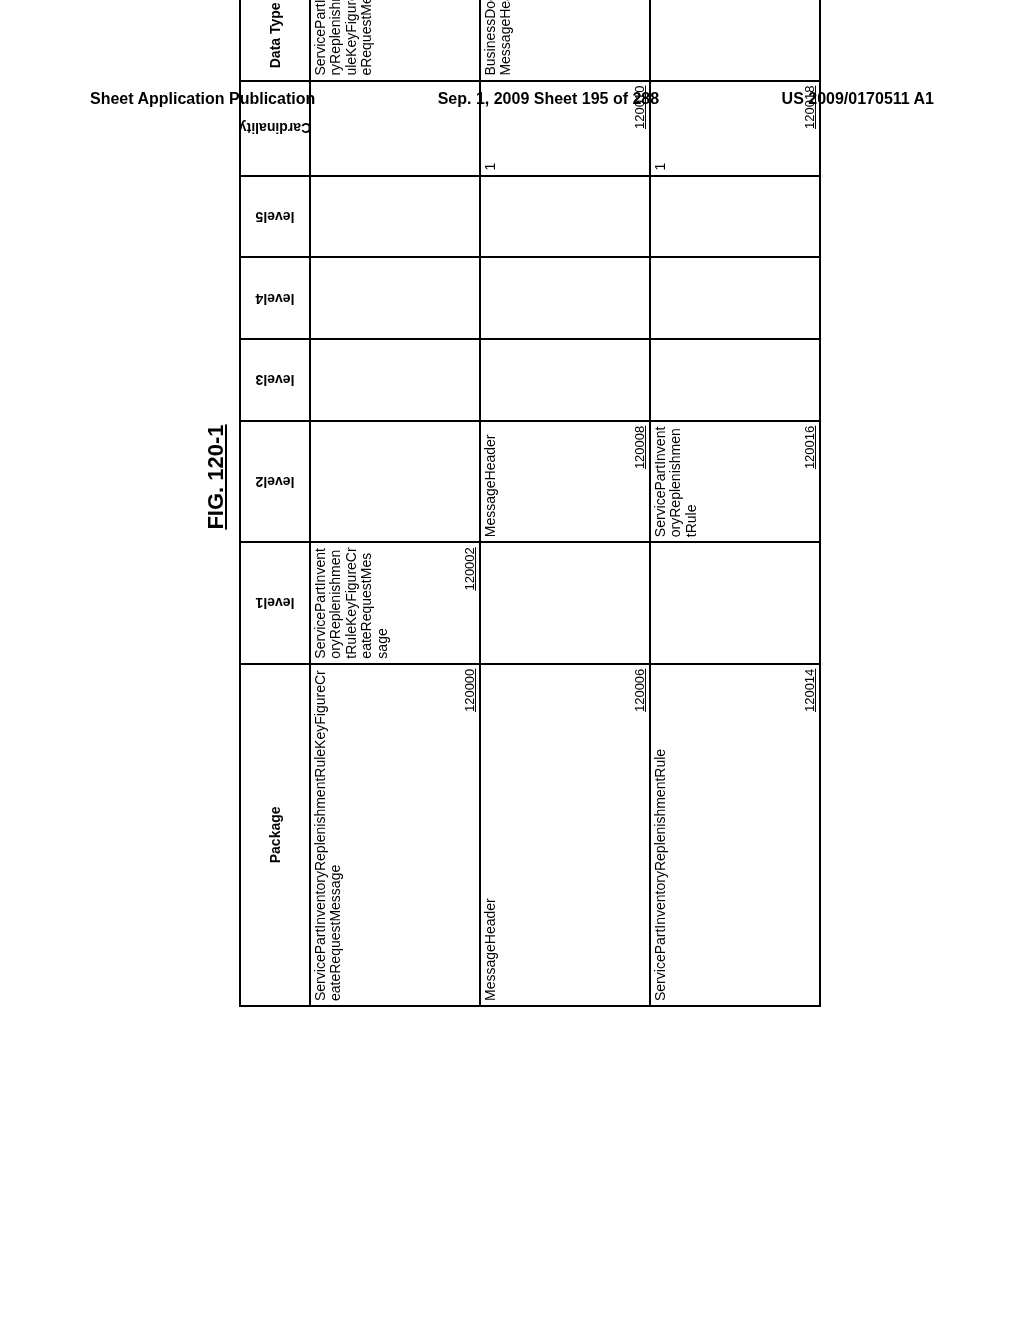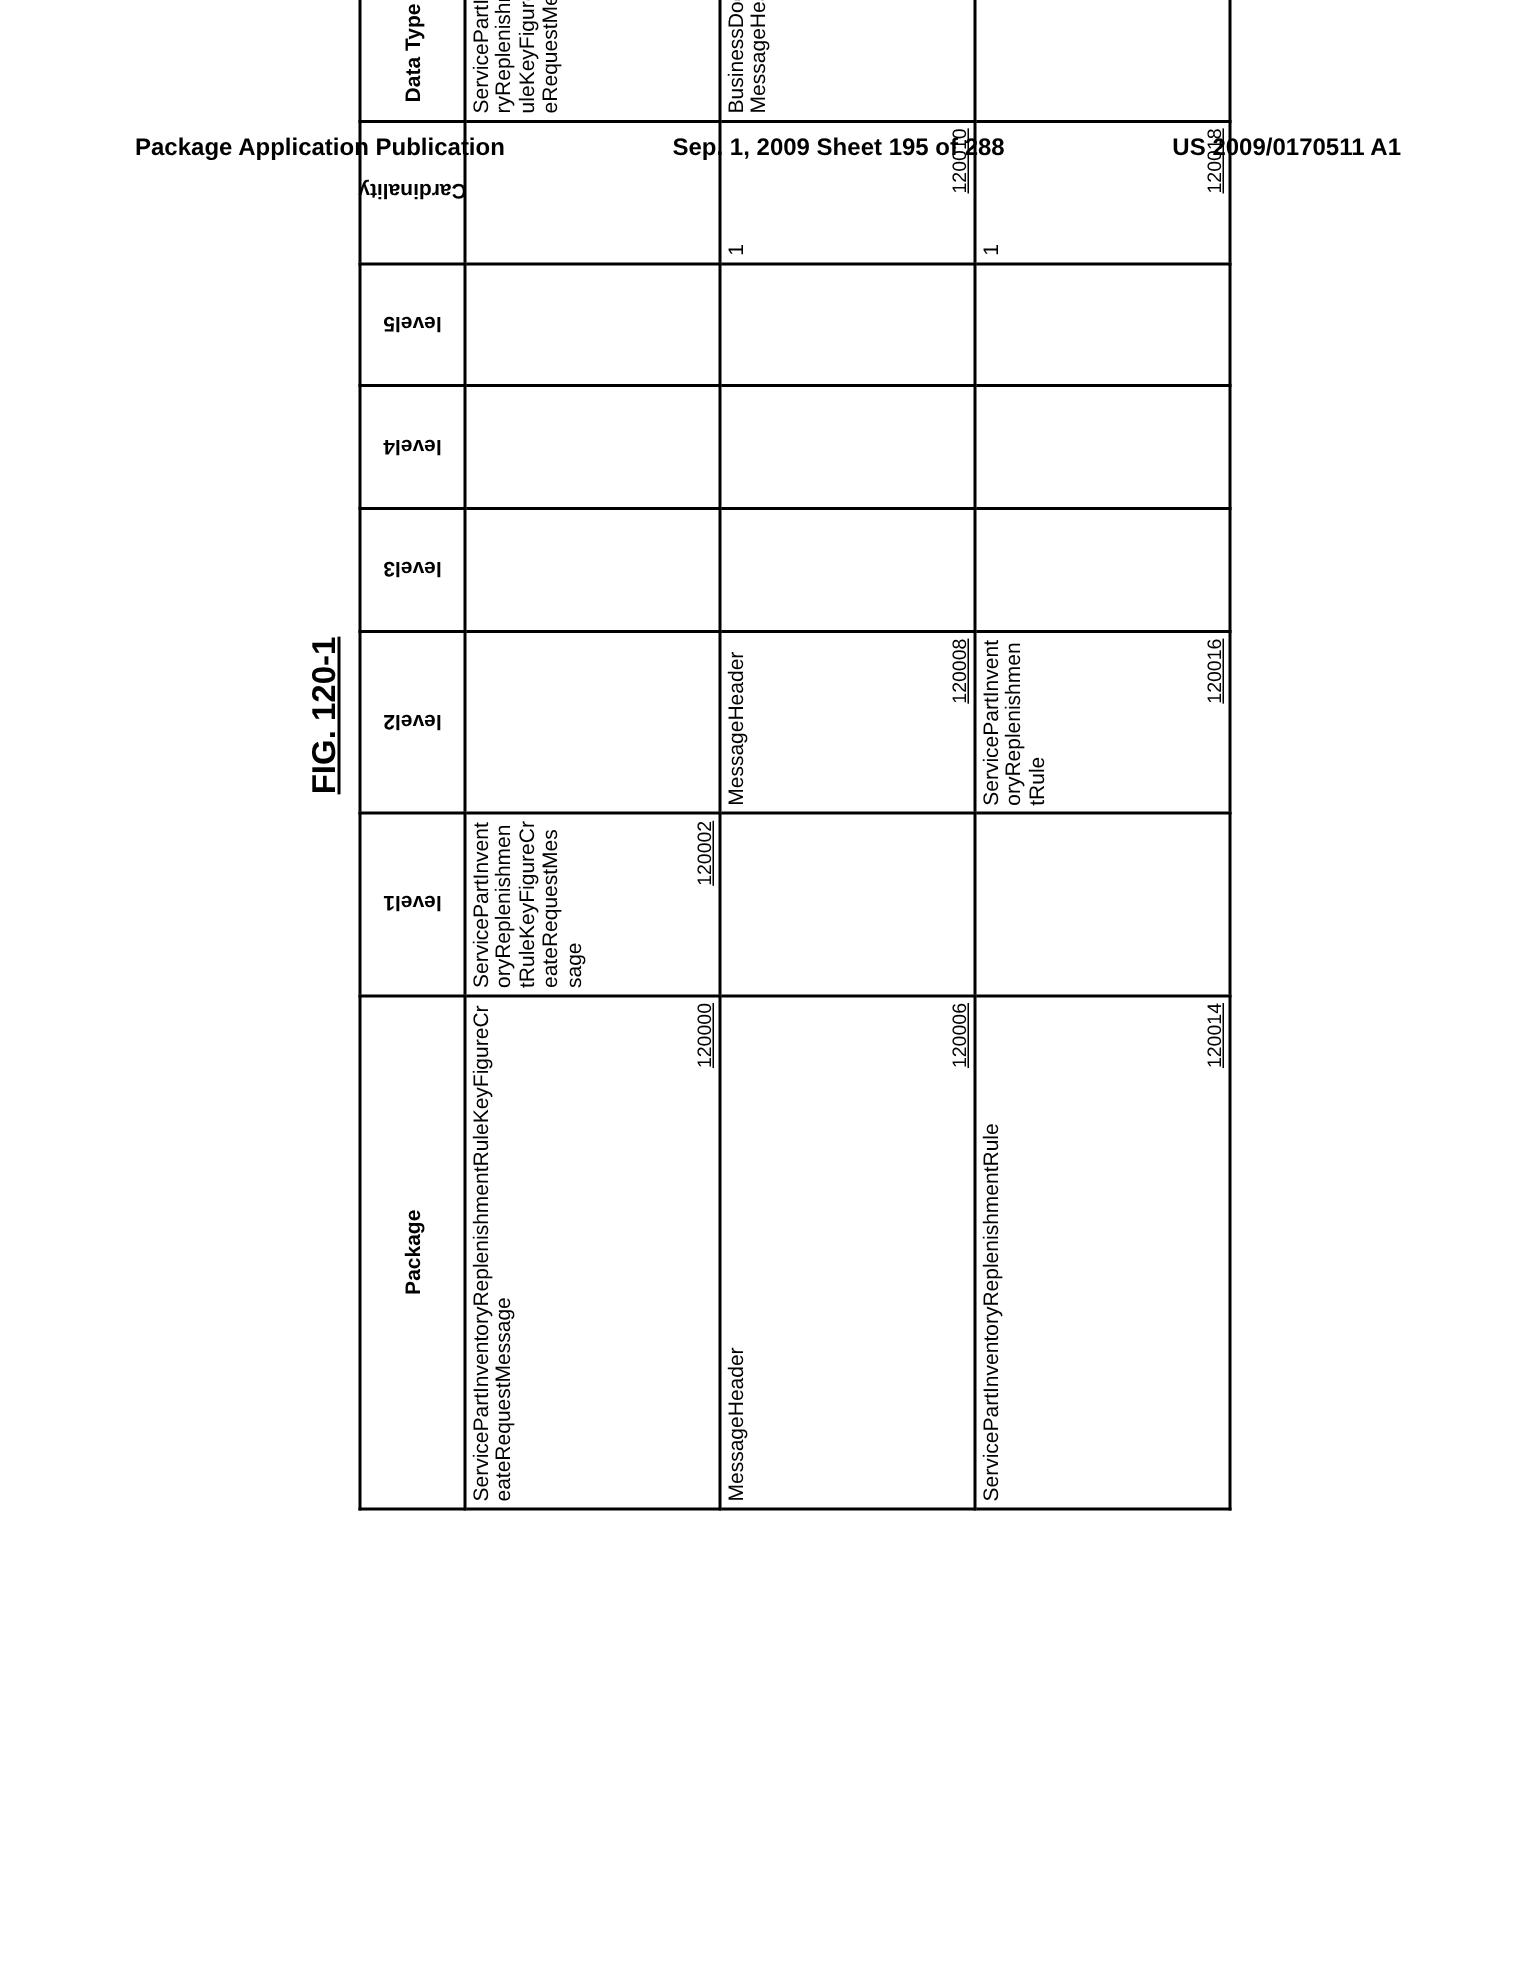--- a/index.html
+++ b/index.html
@@ -89,21 +89,21 @@
     bottom: 2px;
     font-size: 13px;
     text-decoration: underline;
   }
 </style>
 </head>
 <body>
 
 <div class="page">
   <div class="top-bar">
-    <span>Package Application Publication</span>
+    <span>Sheet Application Publication</span>
     <span>Sep. 1, 2009  Sheet 195 of 288</span>
     <span>US 2009/0170511 A1</span>
   </div>
 
   <div class="fig-area">
     <div class="fig-rotated">
       <div class="fig-label">FIG. 120-1</div>
 
       <table class="data">
         <colgroup>

